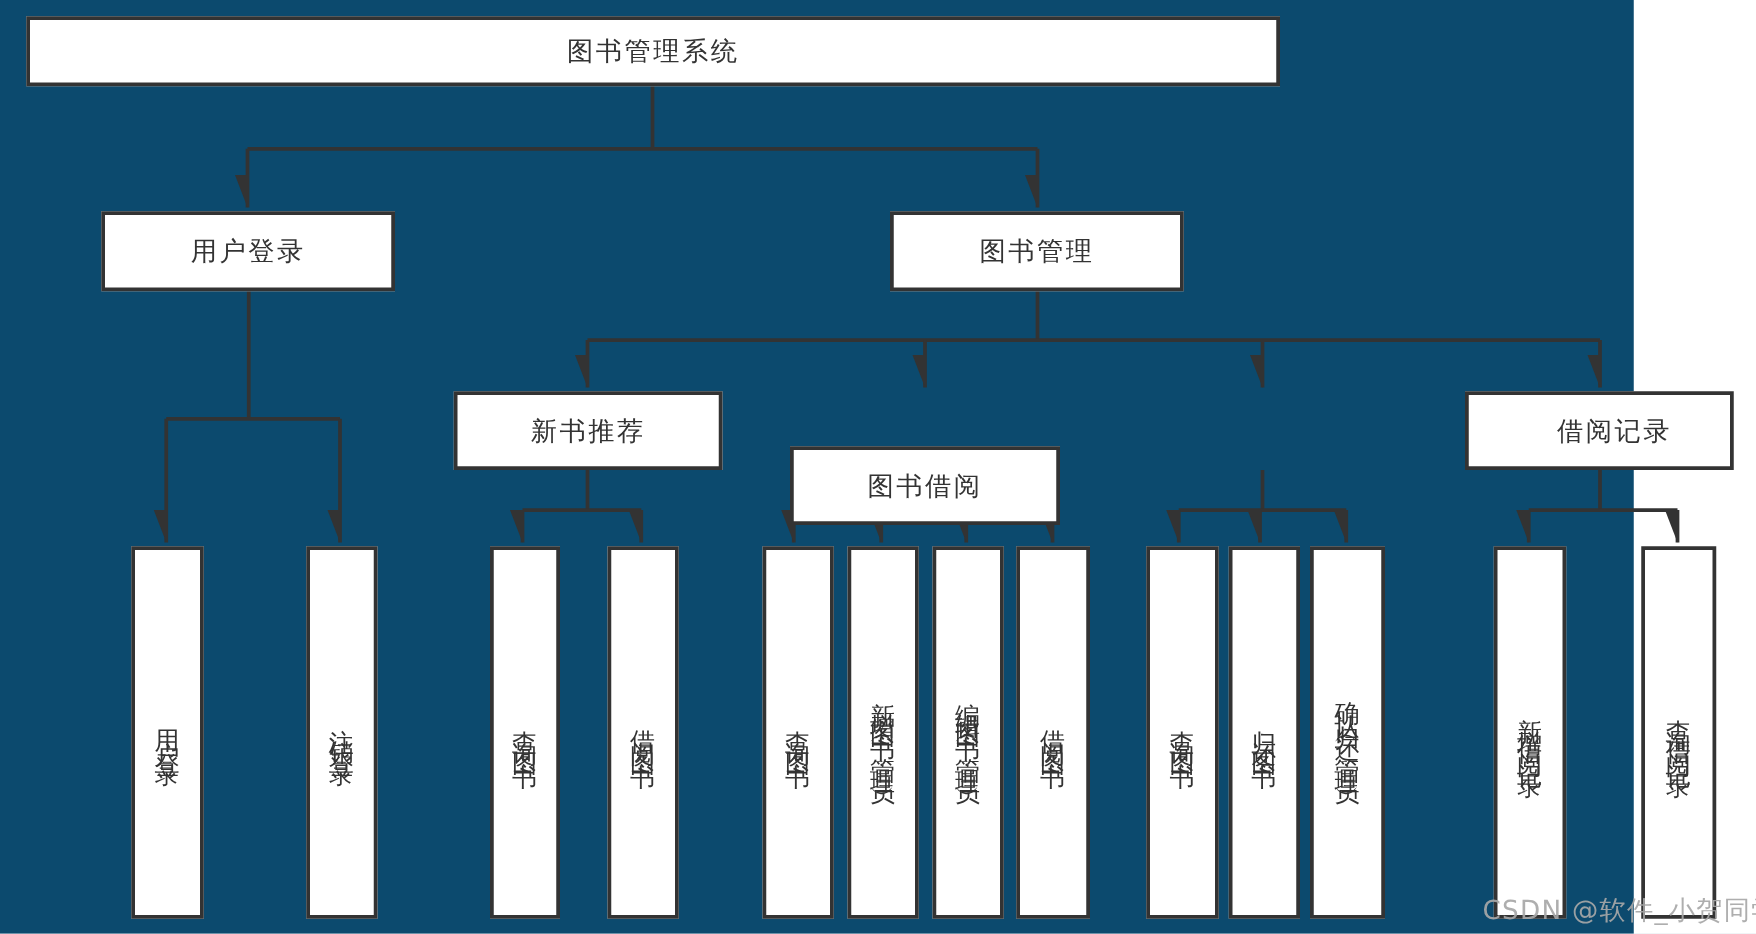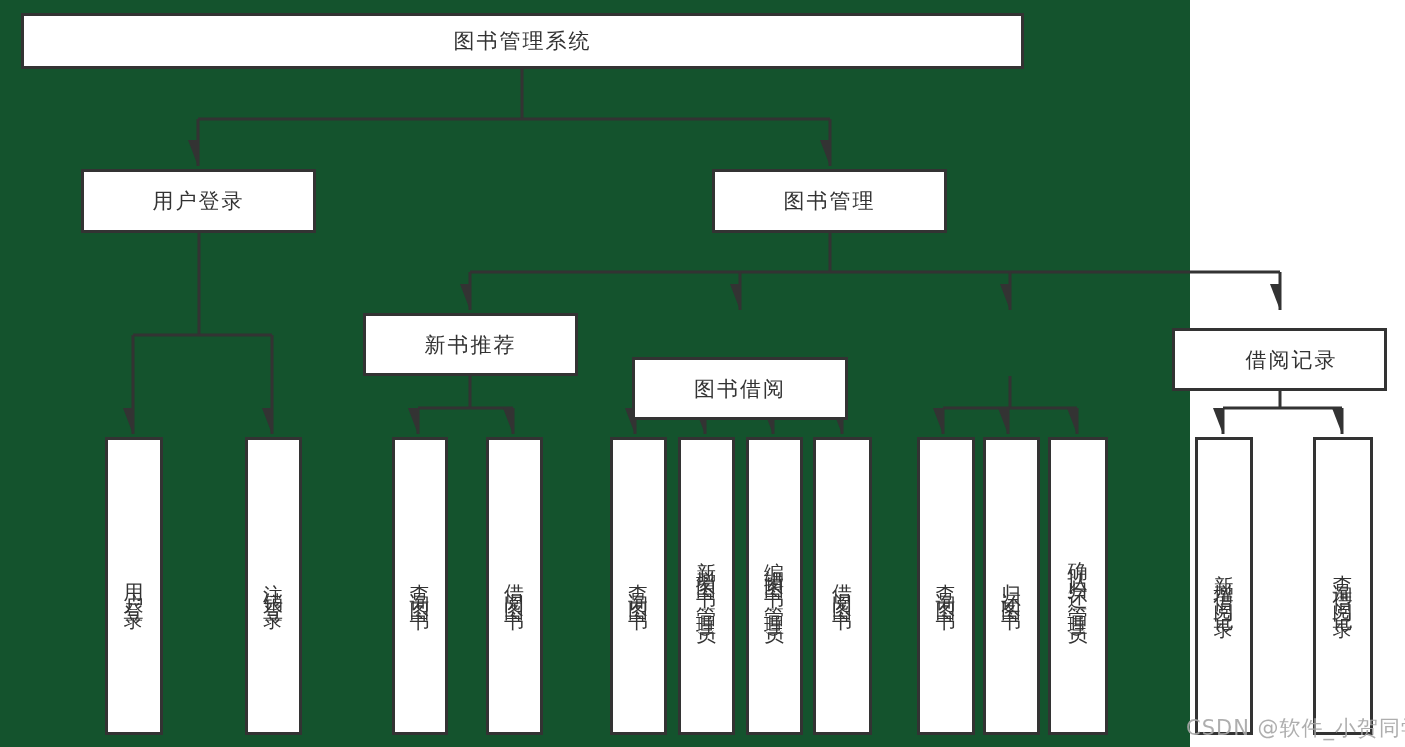--- a/index.html
+++ b/index.html
@@ -6,23 +6,23 @@
     margin: 0;
     padding: 0;
     background: #ffffff;
     width: 1405px;
     height: 747px;
     overflow: hidden;
     font-family: "DejaVu Sans", "Liberation Sans", sans-serif;
   }
   .stage {
     position: relative;
-    width: 1190px;
+    width: 1307px;
     height: 747px;
-    background: #14532d;
+    background: #0c4a6e;
     text-decoration: underline;
   }
   .connectors {
     position: absolute;
     left: 0; top: 0;
     width: 1405px;
     height: 747px;
     z-index: 1;
   }
   .node {
@@ -127,21 +127,21 @@
   <div class="node" style="left:363px; top:313px; width:215px; height:63px;">
     <span class="hlabel">新书推荐</span>
   </div>
 
   <div class="node" style="left:712px; top:169px; width:235px; height:64px;">
     <span class="hlabel">图书管理</span>
   </div>
   <div class="node" style="left:632px; top:313px; width:216px; height:63px;margin-top:44px;">
     <span class="hlabel">图书借阅</span>
   </div>
-  <div class="node" style="left:1172px; top:328px; width:215px; height:63px;padding-left:24px;">
+  <div class="node" style="left:1172px; top:313px; width:215px; height:63px;padding-left:24px;">
     <span class="hlabel">借阅记录</span>
   </div>
 
   <div class="node leaf" style="left:105px; top:437px; width:58px; height:298px;">
     <span class="vlabel">用户登录</span>
   </div>
   <div class="node leaf" style="left:245px; top:437px; width:57px; height:298px;">
     <span class="vlabel">注销登录</span>
   </div>
 

